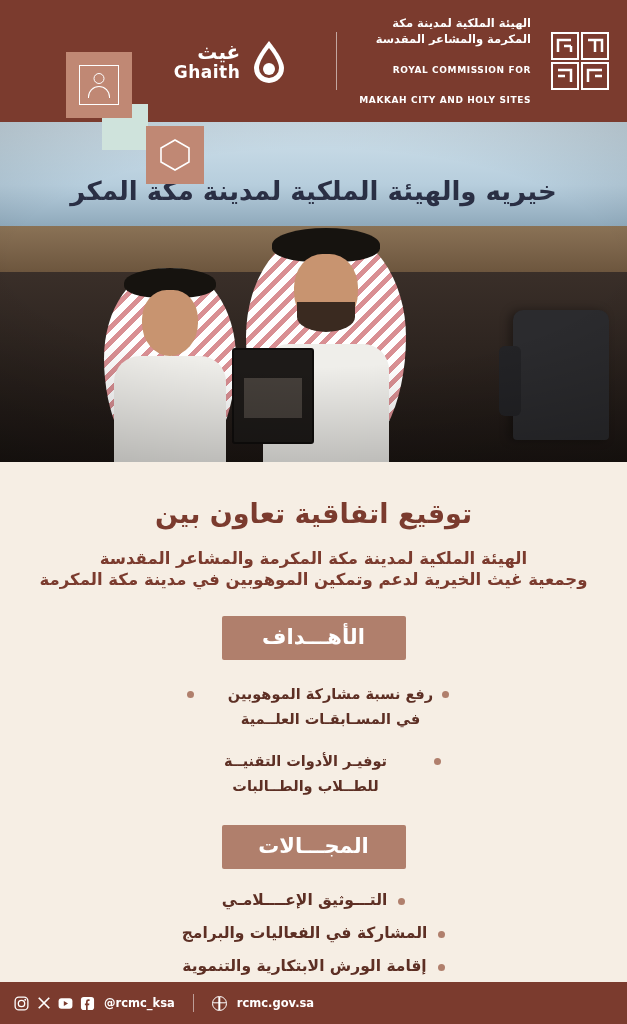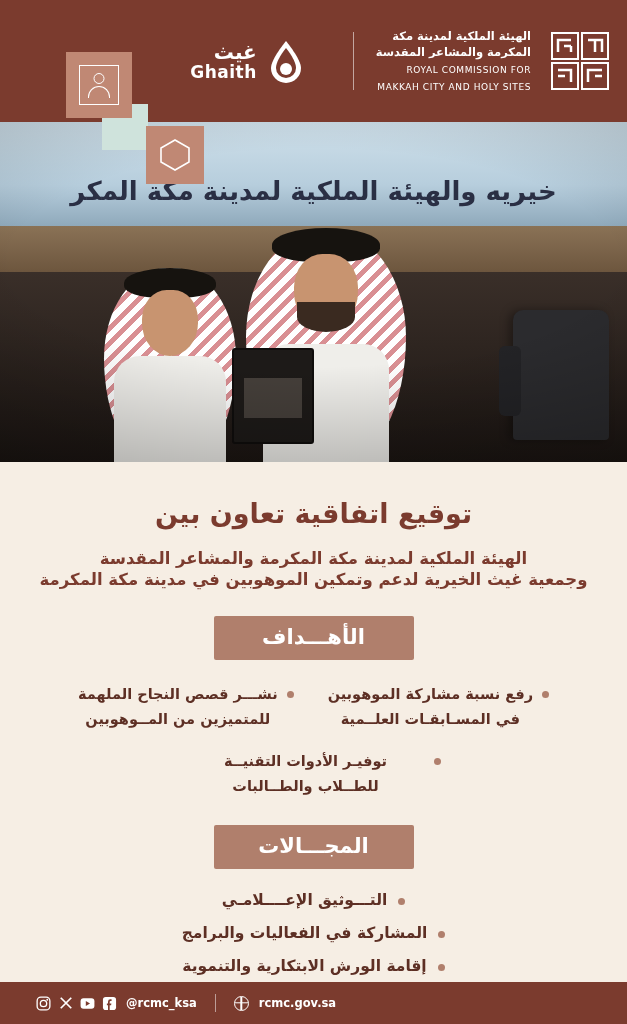--- a/index.html
+++ b/index.html
@@ -81,22 +81,22 @@
   }
   .rcmc-ar1, .rcmc-ar2 {
     font-size: 11.5px;
     font-weight: bold;
     line-height: 1.35;
   }
   .rcmc-en {
     font-size: 9px;
     letter-spacing: 0.6px;
     line-height: 1.35;
-    margin-top: 4px;
-    font-weight: normal;
+    margin-top: 17px;
+    font-weight: bold;
   }
   .rcmc-emblem {
     width: 58px;
     height: 58px;
     border: 0;
     position: relative;
   }
 
   
   .deco-sq1 {
@@ -330,21 +330,21 @@
     color: #7b3b2e;
   }
   .sub-line-2 {
     font-size: 16.5px;
     font-weight: bold;
     color: #7b3b2e;
     margin-bottom: 24px;
     line-height: 1.45;
   }
   .section-banner {
-    width: 200px;
+    width: 184px;
     margin: 0 auto 22px auto;
     background: #b07f6c;
     color: #ffffff;
     font-size: 21px;
     font-weight: bold;
     letter-spacing: 3px;
     padding: 9px 0 11px 0;
     border-radius: 2px;
   }
   .goals-grid {
@@ -405,21 +405,21 @@
   .footer {
     position: absolute;
     left: 0;
     right: 0;
     bottom: 0;
     height: 42px;
     background: #7b3b2e;
     display: flex;
     align-items: center;
     direction: ltr;
-    padding-left: 36px;
+    padding-left: 14px;
     box-sizing: border-box;
     gap: 10px;
   }
   .social-group {
     display: flex;
     align-items: center;
     gap: 7px;
   }
   .sicon {
     width: 15px;
@@ -575,22 +575,20 @@
     <div class="section-banner">الأهـــداف</div>
 
     <div class="goals-grid">
       <div class="goal">
         <span class="bullet"></span>
         <span style="white-space:pre-line">رفع نسبة مشاركة الموهوبين
 في المسـابقـات العلــمية</span>
       </div>
       <div class="goal">
         <span class="bullet"></span>
-        <span style="white-space:pre-line">نشـــر قصص النجاح الملهمة
-للمتميزين من المــوهوبين</span>
       </div>
     </div>
 
     <div class="goal goal-center">
       <span class="bullet"></span>
       <span style="white-space:pre-line">توفيـر الأدوات التقنيــة
 للطــلاب والطــالبات</span>
     </div>
 
     <div class="section-banner">المجـــالات</div>

